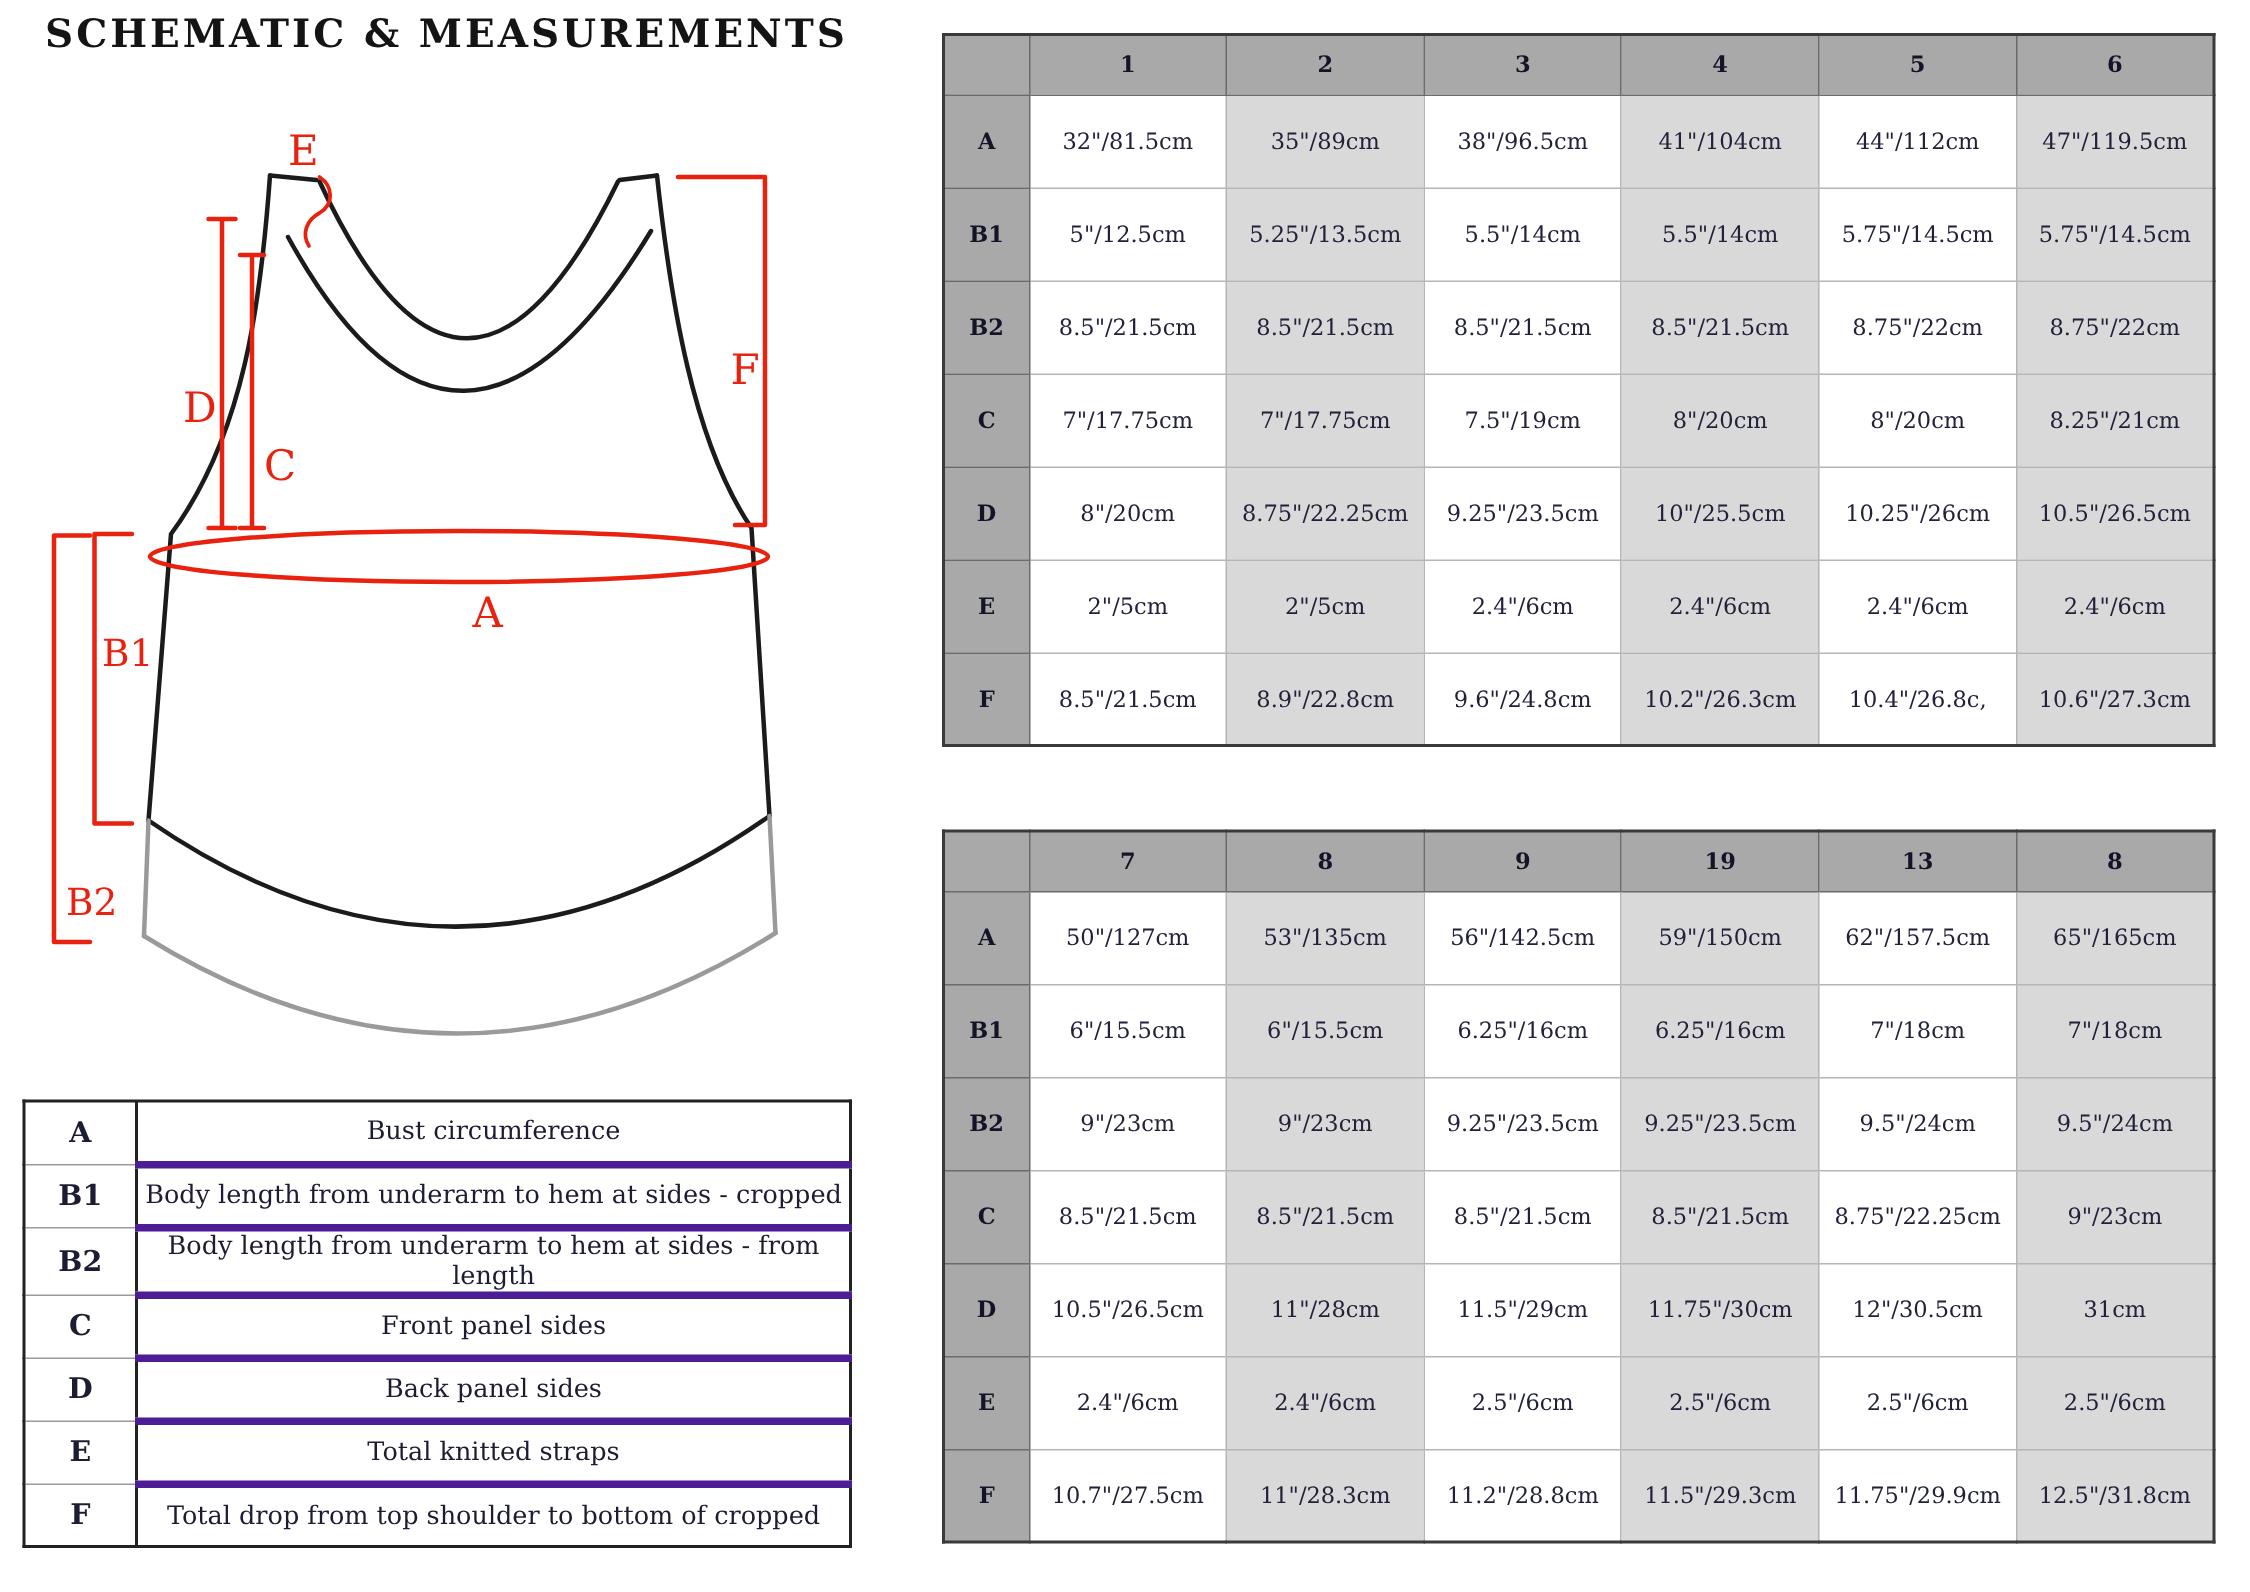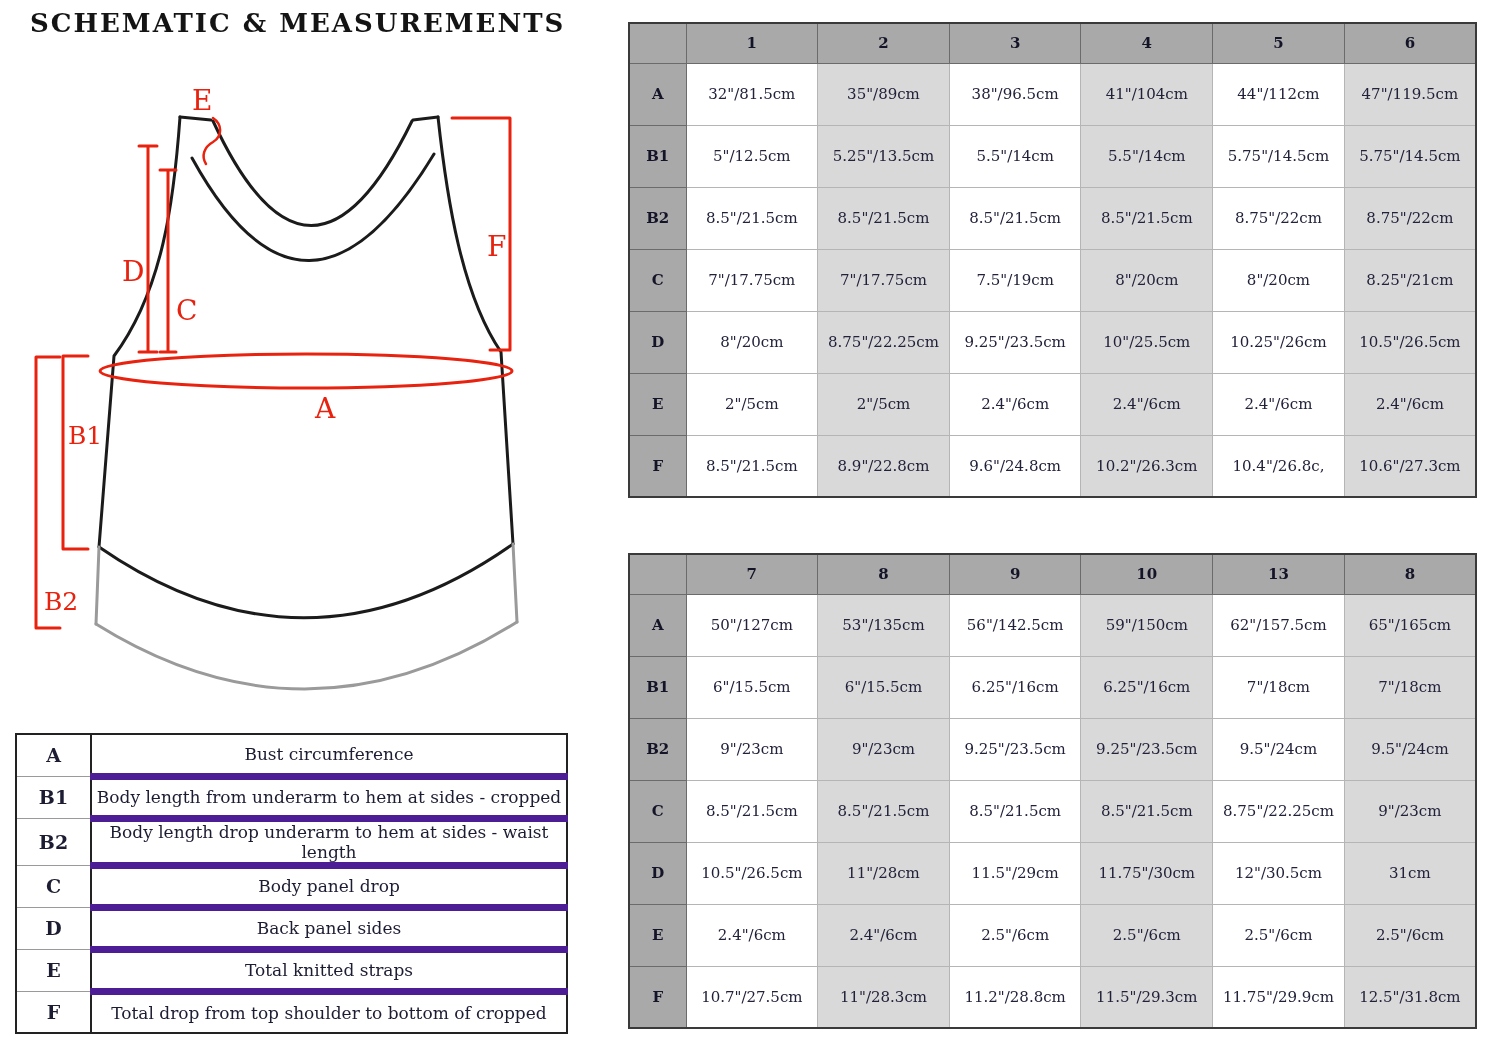--- a/index.html
+++ b/index.html
@@ -88,21 +88,21 @@
   .legend-table th {
     width:75px;
     height:42px;
     border-right:2px solid #222222;
     border-bottom:1px solid #9a9a9a;
     font-size:19px;
     font-weight:bold;
     text-align:center;
   }
   .legend-table td {
-    border-bottom:7px solid #4c1d95;
+    border-bottom:5px solid #4c1d95;
     font-size:17px;
     text-align:center;
     padding:0 4px;
   }
   .legend-table tr:last-child th,
   .legend-table tr:last-child td { border-bottom:none; }
 </style>
 </head>
 <body>
 
@@ -158,25 +158,25 @@
         <tr>
           <th>A</th>
           <td>Bust circumference</td>
         </tr>
         <tr>
           <th>B1</th>
           <td>Body length from underarm to hem at sides - cropped</td>
         </tr>
         <tr>
           <th>B2</th>
-          <td>Body length drop underarm to hem at sides - waist length</td>
+          <td>Body length from underarm to hem at sides - from length</td>
         </tr>
         <tr>
           <th>C</th>
-          <td>Body panel drop</td>
+          <td>Front panel sides</td>
         </tr>
         <tr>
           <th>D</th>
           <td>Back panel sides</td>
         </tr>
         <tr>
           <th>E</th>
           <td>Total knitted straps</td>
         </tr>
         <tr>
@@ -264,21 +264,21 @@
         </tr>
       </tbody>
     </table>
   <table id="table2" class="size-table">
       <thead>
         <tr>
           <th class="corner"></th>
           <th>7</th>
           <th>8</th>
           <th>9</th>
-          <th>10</th>
+          <th>19</th>
           <th>13</th>
           <th>8</th>
         </tr>
       </thead>
       <tbody>
         <tr>
           <th>A</th>
           <td>50"/127cm</td>
           <td>53"/135cm</td>
           <td>56"/142.5cm</td>

